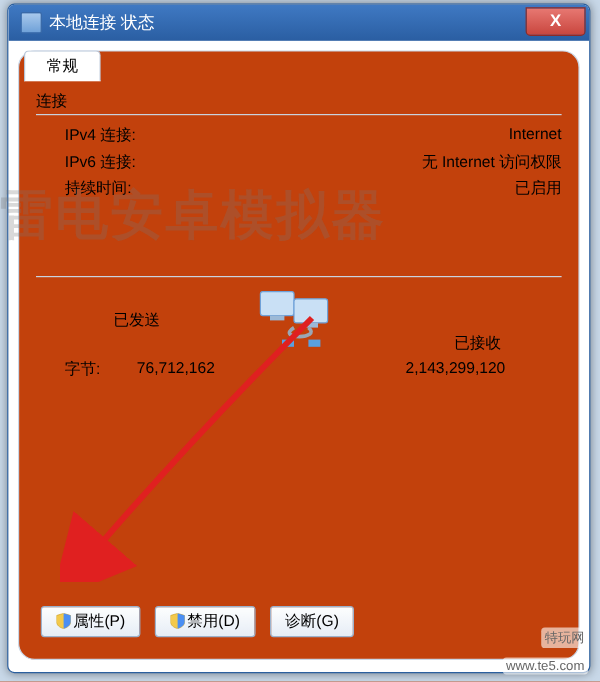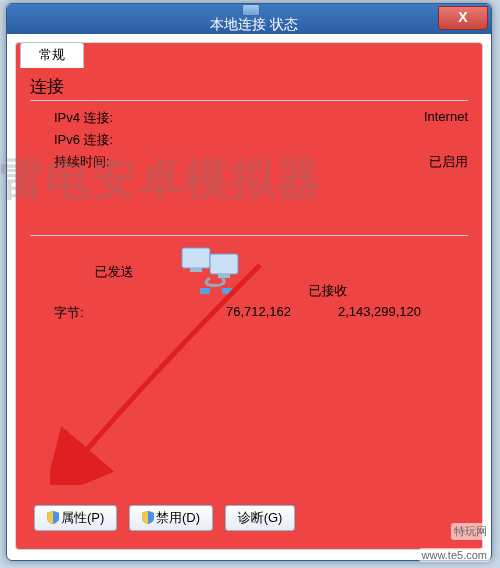--- a/index.html
+++ b/index.html
@@ -25,21 +25,20 @@
   }
   .titlebar {
     height: 30px;
     background: linear-gradient(#3f79c3, #2a5ea2);
     display: flex;
     align-items: center;
     color: #fff;
     padding-left: 10px;
     font-size: 14px;
     position: relative;
-    flex-direction: column;
   }
   .title-icon {
     width: 16px; height: 16px;
     background: linear-gradient(#a9c9ec, #6fa1d8);
     border: 1px solid #3a6aa8;
     border-radius: 2px;
     margin-right: 6px;
     display: inline-block;
   }
   .close-btn {
@@ -52,23 +51,23 @@
     color: #fff;
     text-align: center;
     line-height: 20px;
     font-family: Arial, sans-serif;
     font-weight: bold;
     cursor: pointer;
   }
   .window-body {
     position: absolute;
     left: 8px; right: 8px; top: 38px; bottom: 10px;
-    background: #ef4444;
+    background: #c2410c;
     border: 1px solid #c9d6e6;
-    border-radius: 4px;
+    border-radius: 14px;
   }
   .tabs {
     position: absolute;
     left: 4px; top: -1px;
     height: 26px;
   }
   .tab {
     display: inline-block;
     background: #fff;
     border: 1px solid #b5c4d7;
@@ -82,21 +81,21 @@
   .tab-content {
     position: absolute;
     left: 8px; right: 8px; top: 26px; bottom: 8px;
   }
   .group {
     border: none;
     margin-top: 6px;
     padding: 0 6px 14px 6px;
   }
   .group-title {
-    font-size: 17px;
+    font-size: 13px;
     margin-bottom: 2px;
   }
   .group-rule {
     border: none;
     border-top: 1px solid #c9d2df;
     margin: 2px 0 6px 0;
   }
   .row {
     display: flex;
     justify-content: space-between;
@@ -114,20 +113,21 @@
     margin: 6px 4px 0 4px;
   }
   .btn .shield {
     display: inline-block;
     width: 12px; height: 13px;
     vertical-align: -2px;
     margin-right: 2px;
   }
   .activity-header {
     display: flex;
+    justify-content: space-between;
     align-items: center;
     padding: 2px 0 2px 24px;
     font-size: 13px;
   }
   .activity-icon {
     width: 84px; height: 56px;
     position: relative;
   }
   .btn-row-bottom {
     position: absolute;
@@ -179,20 +179,21 @@
 
       <div class="group">
         <div class="group-title">连接</div>
         <hr class="group-rule">
         <div class="row">
           <span>IPv4 连接:</span>
           <span>Internet</span>
         </div>
         <div class="row">
           <span>IPv6 连接:</span>
+          <span>无 Internet 访问权限</span>
         </div>
         <div class="row">
           <span>持续时间:</span>
           <span>已启用</span>
         </div>
       </div>
 
       <div class="group" style="margin-top:48px;">
         <hr class="group-rule">
 
@@ -209,21 +210,21 @@
               <path d="M36 34 C 20 44, 60 44, 48 34" stroke="#9aa7b5" stroke-width="3" fill="none"></path>
               <rect x="26" y="44" width="10" height="6" fill="#5aa0e0"></rect>
               <rect x="48" y="44" width="10" height="6" fill="#5aa0e0"></rect>
             </svg>
           </span>
           <span style="width:140px;text-align:center;margin-top:37px;">已接收</span>
         </div>
 
         <div class="row">
           <span style="width:60px;">字节:</span>
-          <span style="flex:1;text-align:right;">76,712,162</span>
+          <span style="flex:1;text-align:left;">76,712,162</span>
           <span style="flex:1;text-align:center;">2,143,299,120</span>
         </div>
       </div>
 
       <div class="btn-row-bottom">
         <span class="btn">
           <span class="shield">
             <svg width="12" height="13">
                 <path d="M6 0 L12 2 V7 C12 10 9 12 6 13 C3 12 0 10 0 7 V2 Z" fill="#f3c94b" stroke="#c79a1b" stroke-width="0.5"></path>
                 <path d="M6 0 L6 13 C9 12 12 10 12 7 V2 Z" fill="#4b8ff3"></path>

